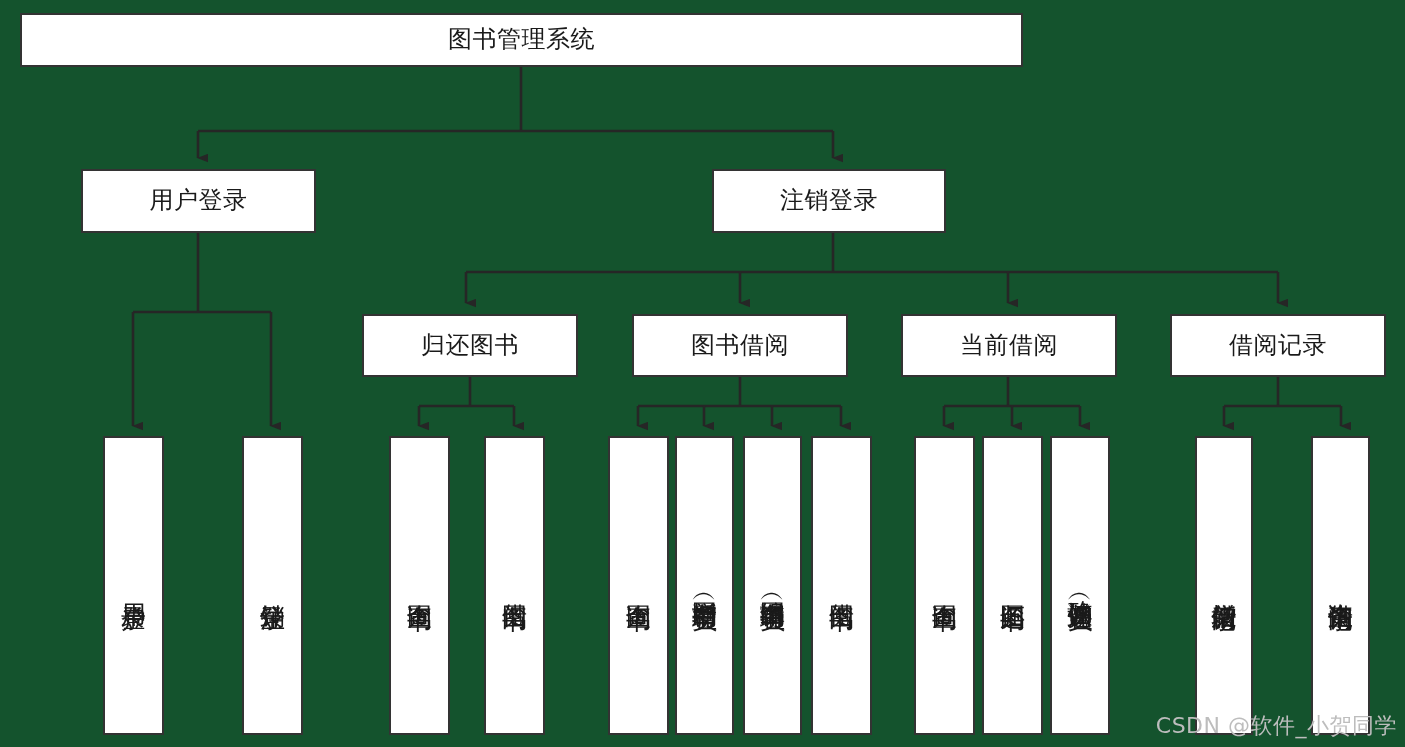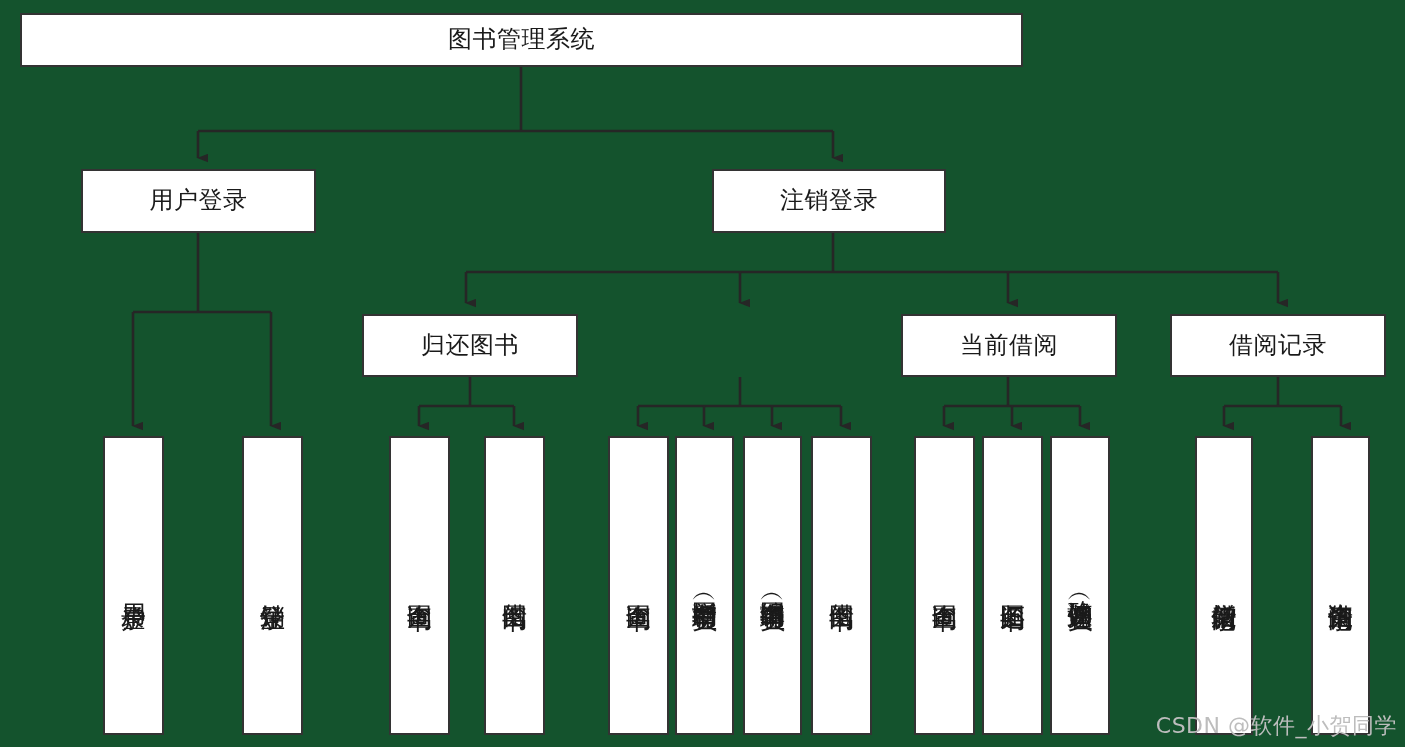--- a/index.html
+++ b/index.html
@@ -130,20 +130,23 @@
   <div class="node horiz" style="left:81px; top:169px; width:235px; height:64px;">
     <span class="label">用户登录</span>
   </div>
   <div class="node horiz" style="left:712px; top:169px; width:234px; height:64px;">
     <span class="label">注销登录</span>
   </div>
 
   <div class="node horiz" style="left:362px; top:314px; width:216px; height:63px;">
     <span class="label">归还图书</span>
   </div>
+  <div class="node horiz" style="left:632px; top:314px; width:216px; height:63px;">
+    <span class="label">图书借阅</span>
+  </div>
   <div class="node horiz" style="left:901px; top:314px; width:216px; height:63px;">
     <span class="label">当前借阅</span>
   </div>
   <div class="node horiz" style="left:1170px; top:314px; width:216px; height:63px;">
     <span class="label">借阅记录</span>
   </div>
 
   <div class="node vert" style="left:103px; top:436px; width:61px; height:299px;">
     <span class="label">用户登录</span>
   </div>

